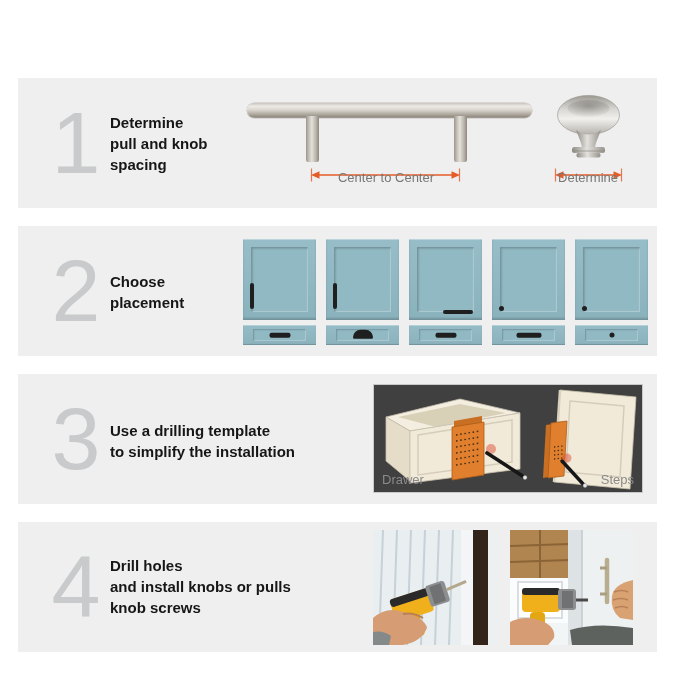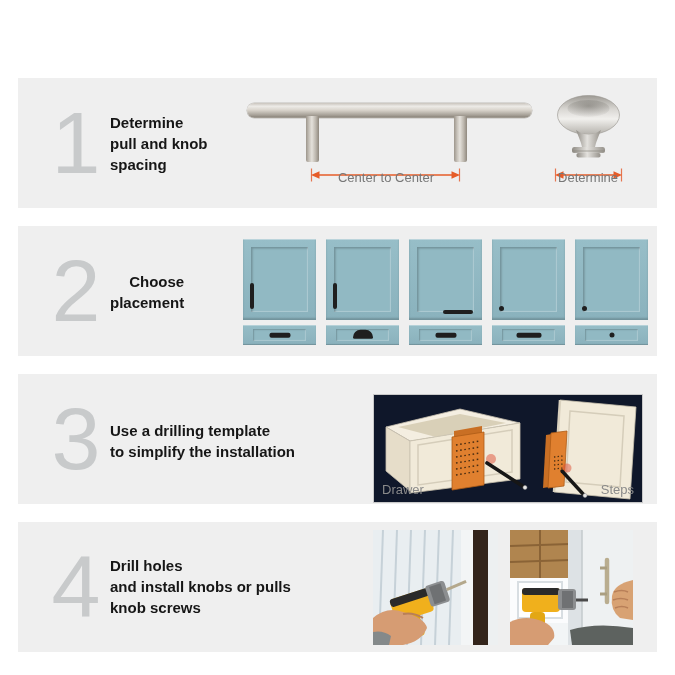--- a/index.html
+++ b/index.html
@@ -15,21 +15,21 @@
   .header .title .t-bold{font-weight:700;}
 
   
   .band{position:absolute;left:18px;width:639px;height:130px;background:#efefef;}
   .band1{top:78px;} .band2{top:226px;} .band3{top:374px;} .band4{top:522px;}
   .stepnum{position:absolute;left:26px;top:50%;transform:translateY(-50%);
            width:64px;text-align:center;font-size:88px;line-height:1;
            color:#c8cacb;font-weight:400;}
   .steptext{position:absolute;left:92px;font-size:15px;font-weight:700;color:#161616;
             line-height:21px;}
-  .band1 .steptext{top:34px;} .band2 .steptext{top:45px;text-align:right;}
+  .band1 .steptext{top:34px;} .band2 .steptext{top:45px;}
   .band3 .steptext{top:46px;} .band4 .steptext{top:33px;}
   .steptext span{display:block;}
 
   
   .pull-bar{position:absolute;left:229px;top:25px;width:285px;height:15px;border-radius:8px;
     background:linear-gradient(180deg,#c9c4bd 0%,#edebe7 22%,#d8d3cb 48%,#a49e95 82%,#8d877d 94%,#b7b2aa 100%);
     box-shadow:0 0 0 .5px rgba(120,115,105,.4);}
   .pull-post{position:absolute;top:38px;width:13px;height:46px;border-radius:0 0 2px 2px;
     background:linear-gradient(90deg,#9d968c 0%,#c9c4bc 25%,#e4e1db 45%,#bcb6ad 75%,#8f887e 100%);}
   .post-left{left:288px;} .post-right{left:436px;}
@@ -59,21 +59,21 @@
   .hw-vpull{left:7px;top:44px;width:4px;height:26px;border-radius:2px;}
   .hw-hpull-door{right:9px;bottom:6px;width:30px;height:4.5px;border-radius:2px;}
   .hw-knob-door{left:7px;bottom:9px;width:5px;height:5px;border-radius:50%;}
   .hw-hpull-drw{left:50%;top:50%;transform:translate(-50%,-50%);width:21px;height:4.5px;border-radius:2px;}
   .hw-hpull-drw.wide{width:25px;}
   .hw-cup{left:50%;top:50%;transform:translate(-50%,-58%);width:20px;height:9px;
           border-radius:10px 10px 2px 2px;}
   .hw-knob-drw{left:50%;top:50%;transform:translate(-50%,-50%);width:5px;height:5px;border-radius:50%;}
 
   
-  .tpl-panel{position:absolute;left:355px;top:20px;width:268px;height:107px;background:#0f172a;
+  .tpl-panel{position:absolute;left:355px;top:10px;width:268px;height:107px;background:#404040;
              border:1px solid #c9c9c9;}
   .tpl-panel svg{position:absolute;left:0;top:0;}
   .panel-label{position:absolute;bottom:5px;font-size:13px;color:#8a8a8a;}
   .panel-label.left{left:8px;} .panel-label.right{right:8px;}
 
   
   .photo{position:absolute;top:8px;height:115px;overflow:hidden;}
   .photo1{left:355px;width:125px;}
   .photo2{left:492px;width:123px;}
 </style>

